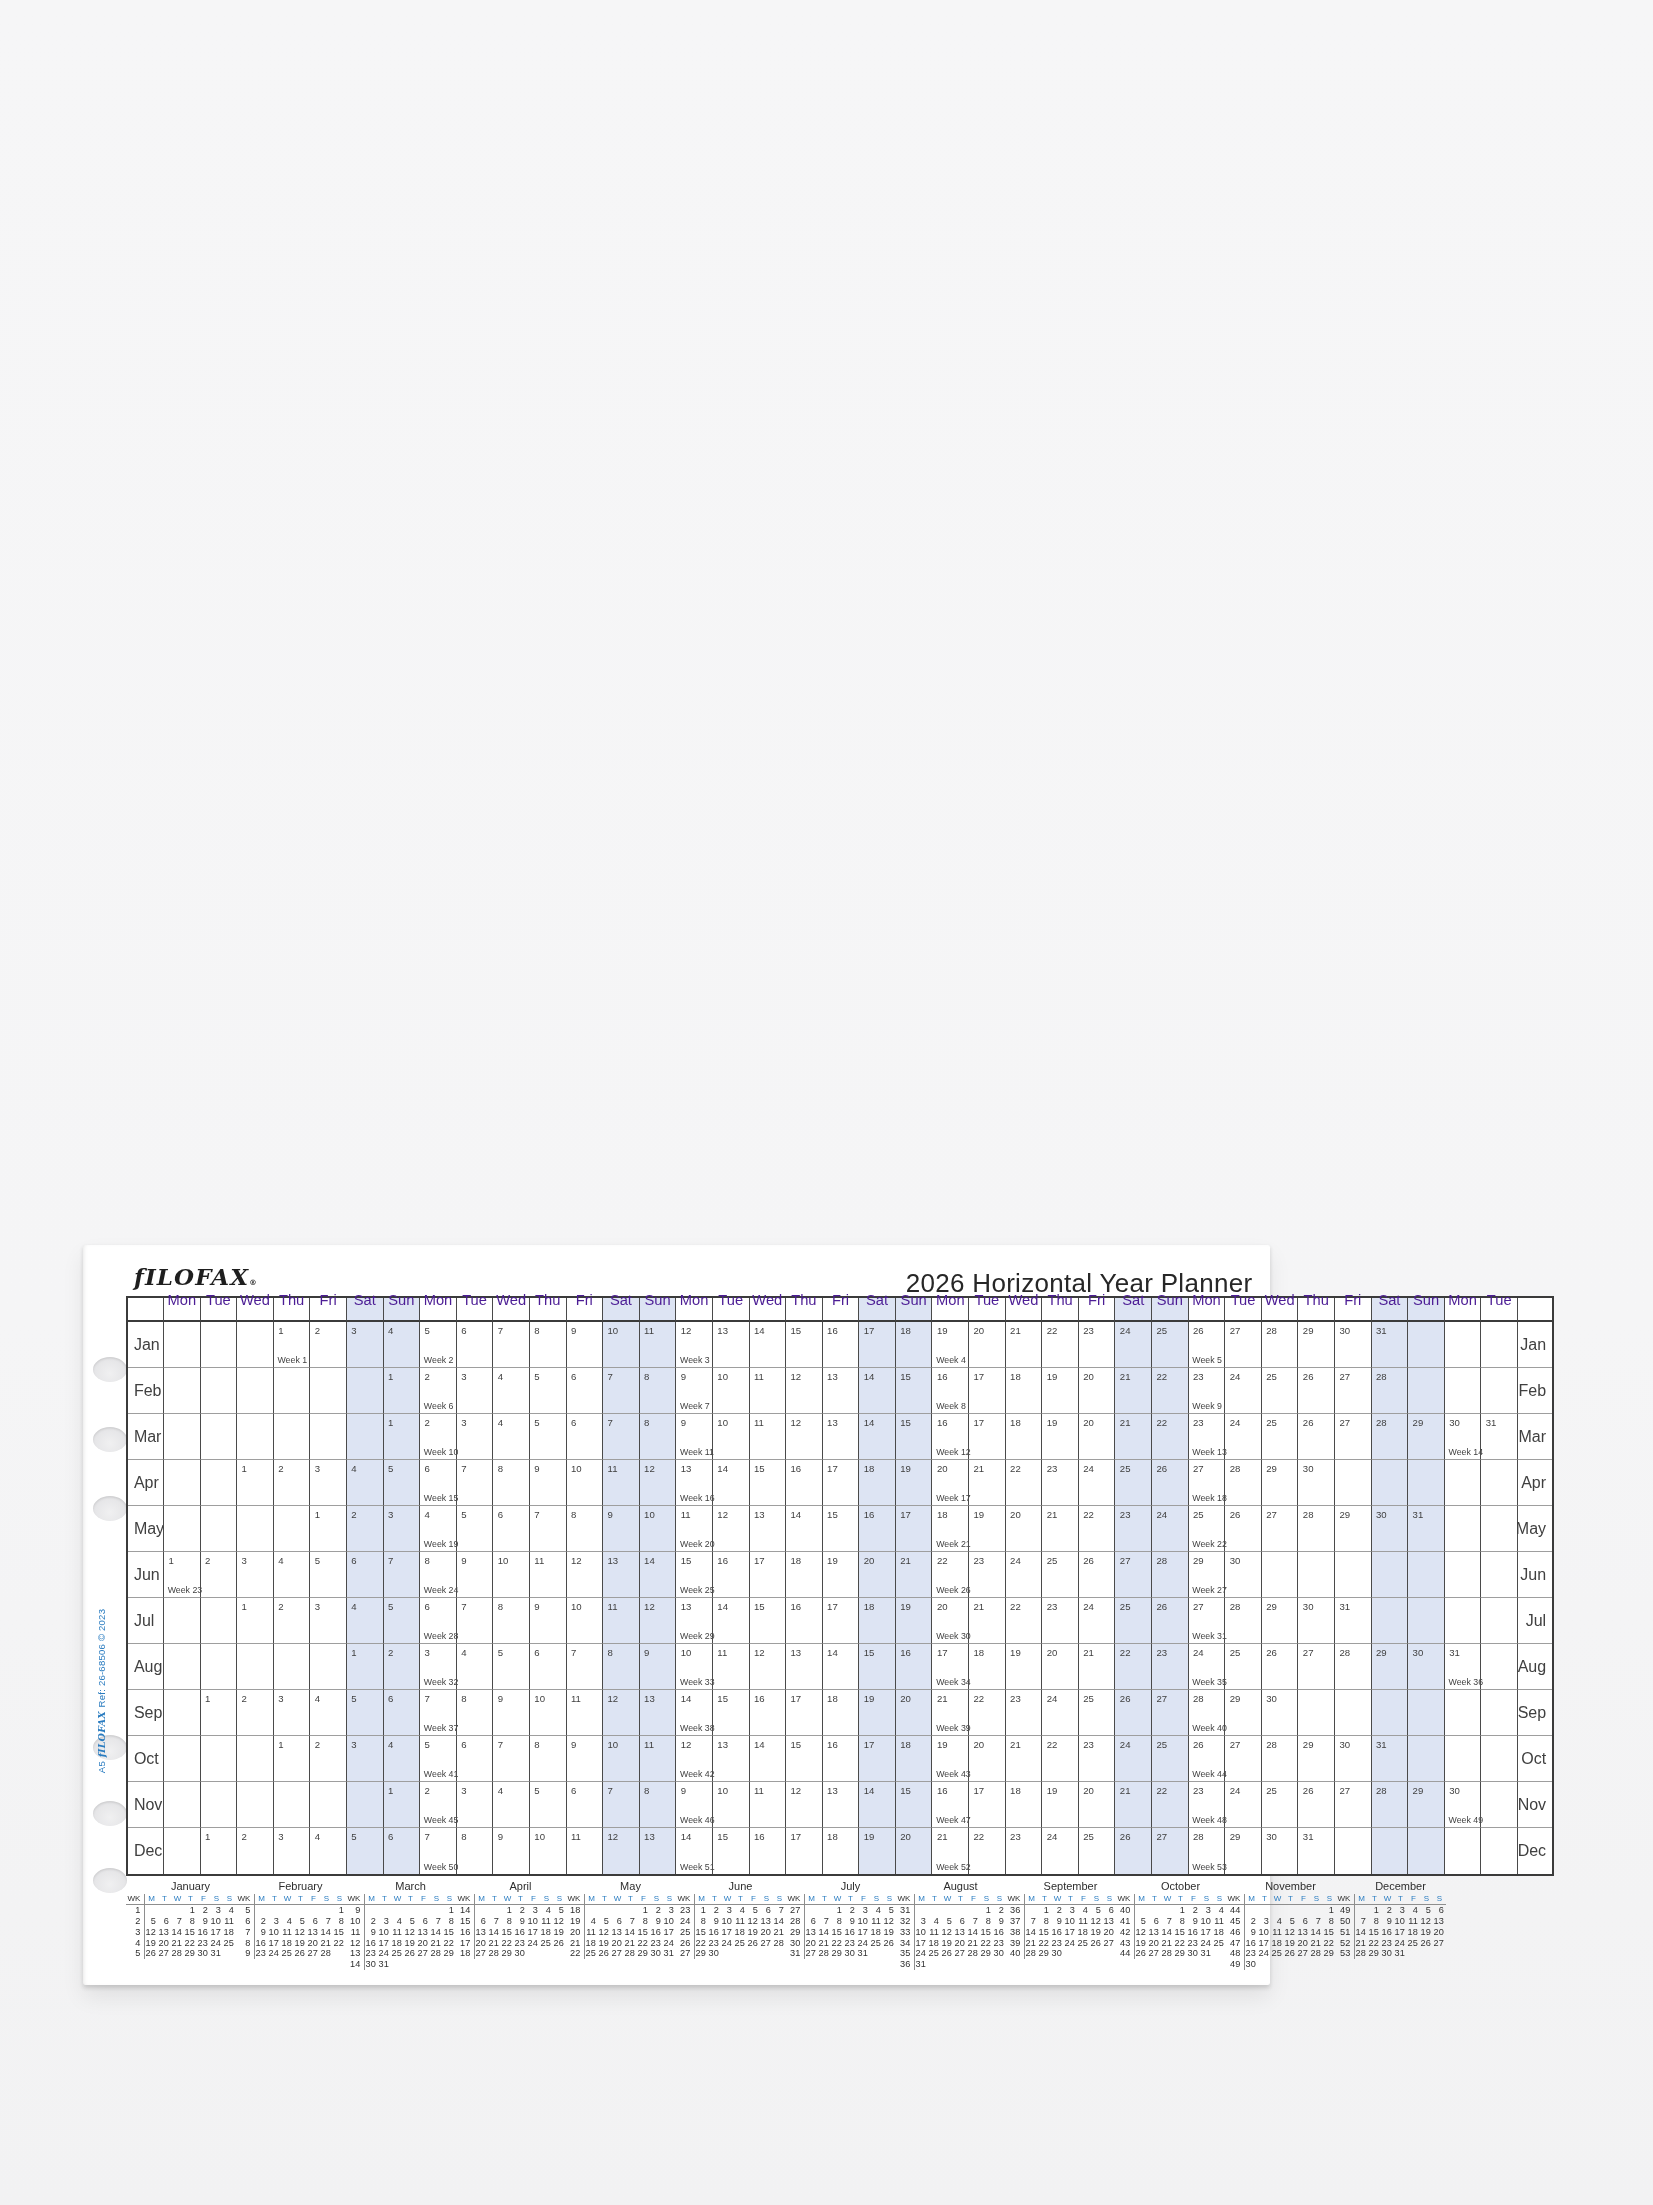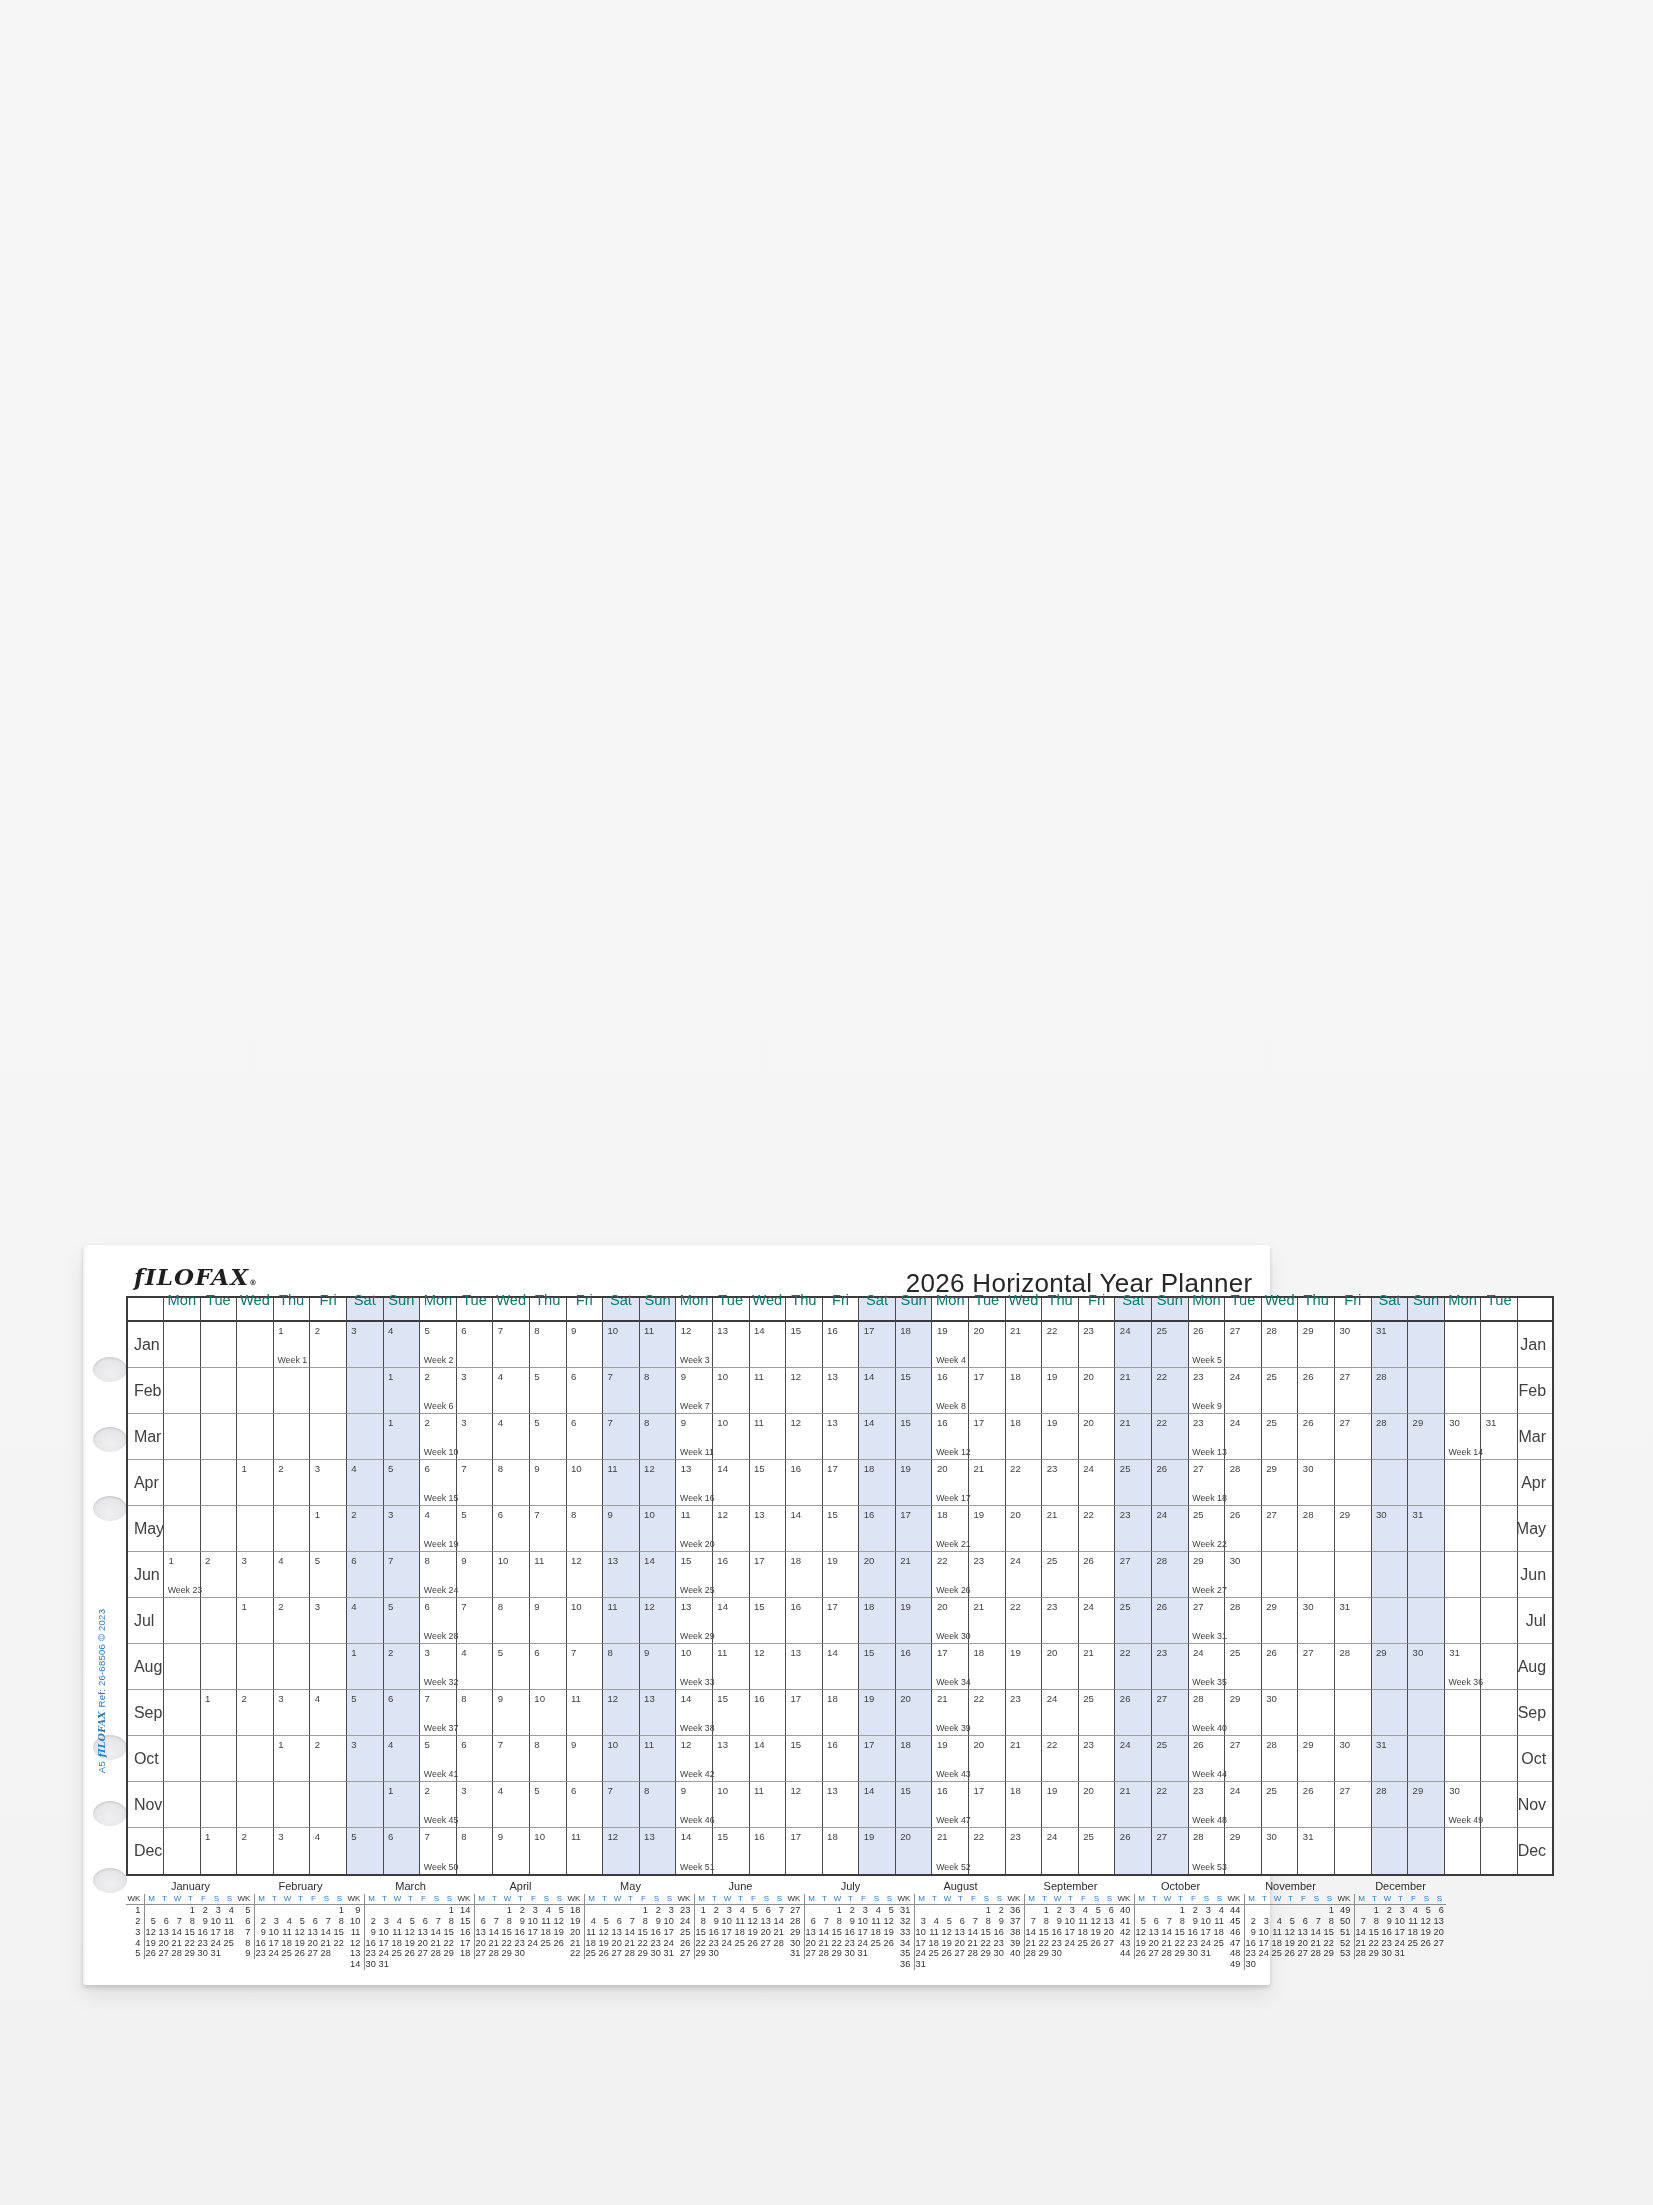--- a/index.html
+++ b/index.html
@@ -45,21 +45,21 @@
     display:grid;
     grid-template-columns:35px repeat(37, 1fr) 35px;
     grid-template-rows:24px repeat(12, 46px);
     border:2.2px solid #3b3b3b; background:#fff;
   }
   .yg-cell { border-left:0.7px solid #4a4a4a; position:relative; }
   .yg-cell:nth-child(39n+1) { border-left:none; }
   .hdr {
     border-bottom:2.2px solid #3b3b3b;
     display:flex; align-items:center; justify-content:center;
-    font-size:14.7px; color:#0f766e; padding-bottom:19px;
+    font-size:14.7px; color:#4c1d95; padding-bottom:19px;
   }
   .mrow { border-bottom:1.5px solid #9e9e9e; }
   .lastrow { border-bottom:none; }
   .we { background:#dde4f3; }
   .mlabel { display:flex; align-items:center; font-size:16px; color:#404040; }
   .mlabel.left  { padding-left:5.9px; justify-content:flex-start; }
   .mlabel.right { padding-right:5.9px; justify-content:flex-end; }
   .datenum  { position:absolute; top:2.9px; left:4.4px; font-size:9.6px; color:#3f3f3f; }
   .weeklabel{ position:absolute; bottom:2.2px; left:3.7px; font-size:8.8px; color:#3f3f3f; white-space:nowrap; }
   

